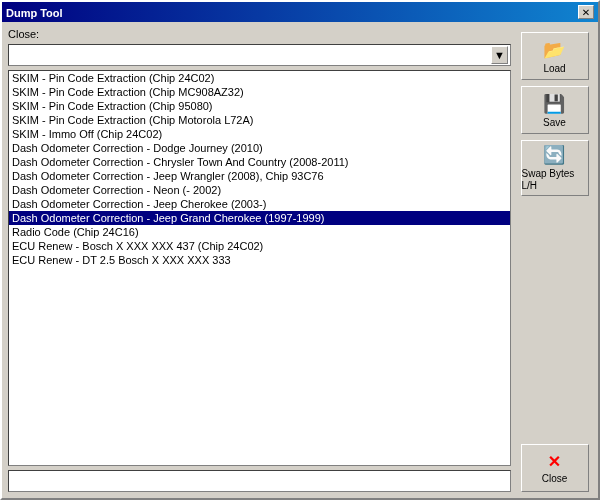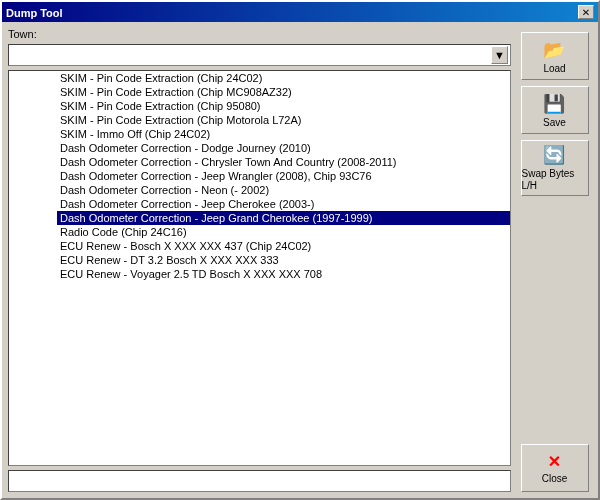--- a/index.html
+++ b/index.html
@@ -101,21 +101,20 @@
       border-left-color: #404040;
       overflow-y: scroll;
       overflow-x: hidden;
     }
     .list-item {
       padding: 1px 3px;
       font-size: 11px;
       color: black;
       cursor: default;
       white-space: nowrap;
-      margin-left: 48px;
     }
     .list-item.selected {
       background: #000080;
       color: white;
     }
     .bottom-input {
       height: 22px;
       background: white;
       border: 1px solid #808080;
       border-top-color: #404040;
@@ -191,43 +190,42 @@
 </head>
 <body>
 
 <div class="window">
   <div class="title-bar">
     <span class="title-bar-text">Dump Tool</span>
     <button class="title-bar-close">✕</button>
   </div>
   <div class="content-area">
     <div class="left-panel">
-      <div class="type-label">Town:</div>
+      <div class="type-label">Close:</div>
       <div class="dropdown-wrapper">
         <div class="dropdown-box">
           <span></span>
           <div class="dropdown-arrow-btn">▼</div>
         </div>
       </div>
       <div class="listbox" id="listbox">
           <div class="list-item">SKIM - Pin Code Extraction (Chip 24C02)</div>
           <div class="list-item">SKIM - Pin Code Extraction (Chip MC908AZ32)</div>
           <div class="list-item">SKIM - Pin Code Extraction (Chip 95080)</div>
           <div class="list-item">SKIM - Pin Code Extraction (Chip Motorola L72A)</div>
           <div class="list-item">SKIM - Immo Off (Chip 24C02)</div>
           <div class="list-item">Dash Odometer Correction - Dodge Journey (2010)</div>
           <div class="list-item">Dash Odometer Correction - Chrysler Town And Country (2008-2011)</div>
           <div class="list-item">Dash Odometer Correction - Jeep Wrangler (2008), Chip 93C76</div>
           <div class="list-item">Dash Odometer Correction - Neon (- 2002)</div>
           <div class="list-item">Dash Odometer Correction - Jeep Cherokee (2003-)</div>
           <div class="list-item selected">Dash Odometer Correction - Jeep Grand Cherokee (1997-1999)</div>
           <div class="list-item">Radio Code (Chip 24C16)</div>
           <div class="list-item">ECU Renew - Bosch X XXX XXX 437 (Chip 24C02)</div>
-          <div class="list-item">ECU Renew - DT 3.2 Bosch X XXX XXX 333</div>
-          <div class="list-item">ECU Renew - Voyager 2.5 TD Bosch X XXX XXX 708</div>
+          <div class="list-item">ECU Renew - DT 2.5 Bosch X XXX XXX 333</div>
         </div>
       <div class="bottom-input"></div>
     </div>
     <div class="right-panel">
       <button class="action-btn">
         <span class="btn-icon folder-icon">📂</span>
         <span class="btn-label">Load</span>
       </button>
       <button class="action-btn">
         <span class="btn-icon save-icon">💾</span>

